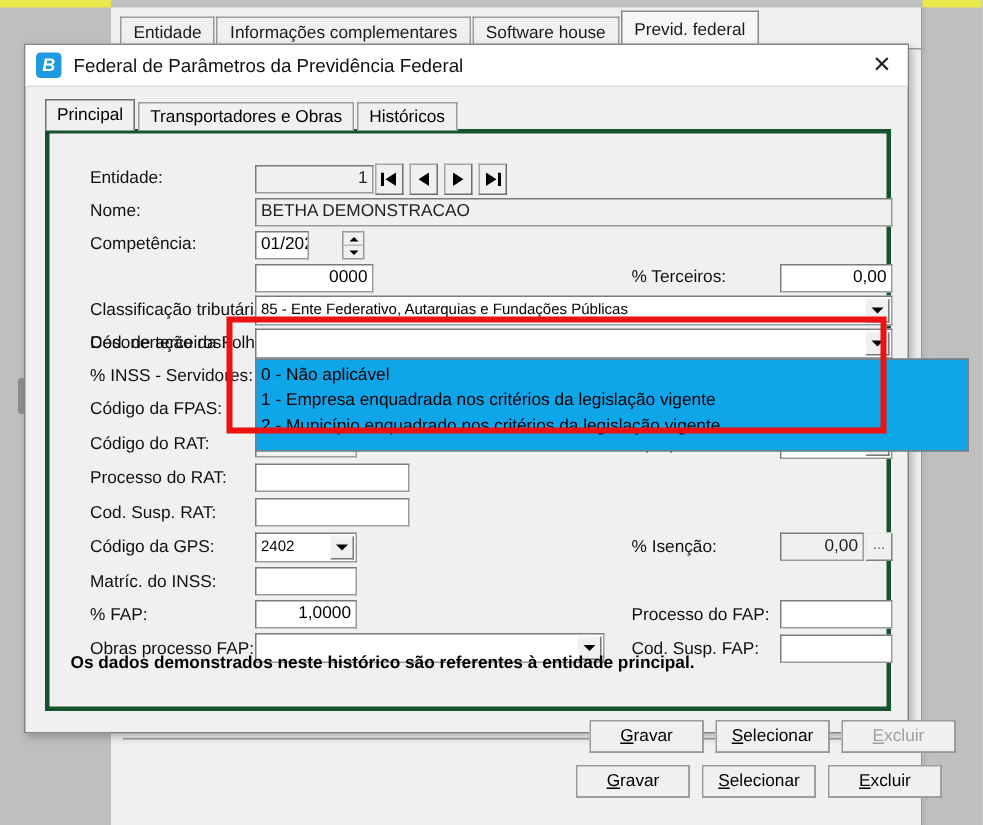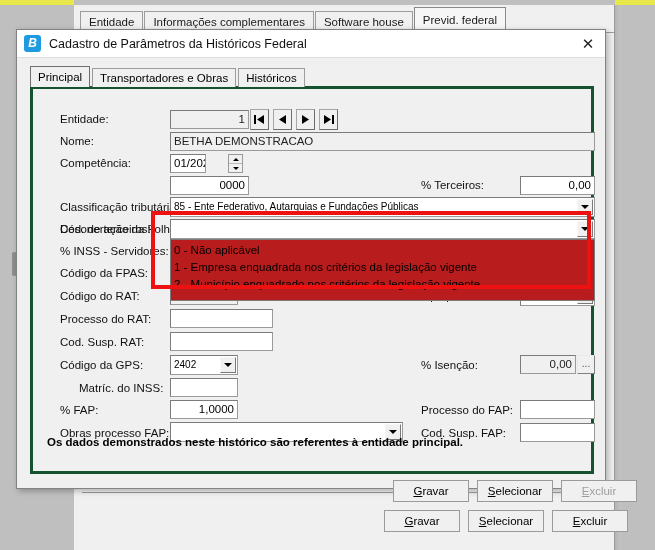--- a/index.html
+++ b/index.html
@@ -266,22 +266,22 @@
     font-size: 10px;
     line-height: 15px;
     text-align: center;
     color: #555;
   }
 
   
   #dd-list {
     position: absolute;
     left: 137px; top: 21px;
-    width: 425px; height: 62px;
-    background: #b91c1c;
+    width: 476px; height: 62px;
+    background: #0ea5e9;
     border: 1px solid #7b7b7b;
     z-index: 30;
     padding: 2px 0 0 1px;
   }
   #dd-list .opt {
     font-size: 11.5px;
     line-height: 17px;
     padding-left: 2px;
     color: #000;
     white-space: nowrap;
@@ -364,21 +364,21 @@
     <div class="bgtab">Software house</div>
     <div class="bgtab active">Previd. federal</div>
   </div>
 
   <div id="scroll-nub"></div>
 
   <div id="dialog">
 
     <div id="titlebar">
       <div id="app-logo">B</div>
-      <div id="dialog-title">Cadastro de Parâmetros da Históricos Federal</div>
+      <div id="dialog-title">Federal de Parâmetros da Previdência Federal</div>
       <div id="close-btn">✕</div>
     </div>
 
     <div id="inner-tabs">
       <div class="itab active">Principal</div>
       <div class="itab">Transportadores e Obras</div>
       <div class="itab">Históricos</div>
     </div>
 
     <div id="panel">
@@ -455,21 +455,21 @@
 
       <div class="lbl" style="left:27px; top:266px;">Código da GPS:</div>
       <div class="combo" style="left:137px; top:266px; width:68px;">
         <span>2402</span>
         <span class="arrow"></span>
       </div>
       <div class="lbl" style="left:388px; top:266px;">% Isenção:</div>
       <div class="fld readonly right" style="left:487px; top:266px; width:56px;">0,00</div>
       <div class="smallbtn" style="left:544px; top:266px;">...</div>
 
-      <div class="lbl" style="left:27px; top:289px;margin-left:19px;">Matríc. do INSS:</div>
+      <div class="lbl" style="left:27px; top:289px;">Matríc. do INSS:</div>
       <div class="fld" style="left:137px; top:289px; width:68px;"></div>
 
       <div class="lbl" style="left:27px; top:311px;">% FAP:</div>
       <div class="fld right" style="left:137px; top:311px; width:68px;">1,0000</div>
       <div class="lbl" style="left:388px; top:311px;">Processo do FAP:</div>
       <div class="fld" style="left:487px; top:311px; width:75px;"></div>
 
       <div class="lbl" style="left:27px; top:334px;">Obras processo FAP:</div>
       <div class="combo" style="left:137px; top:333px; width:233px;">
         <span></span>

